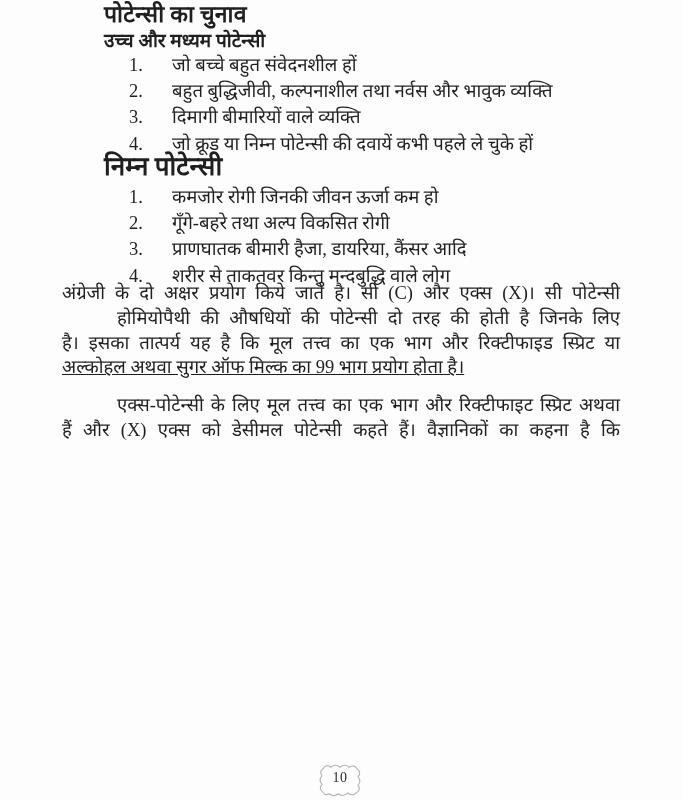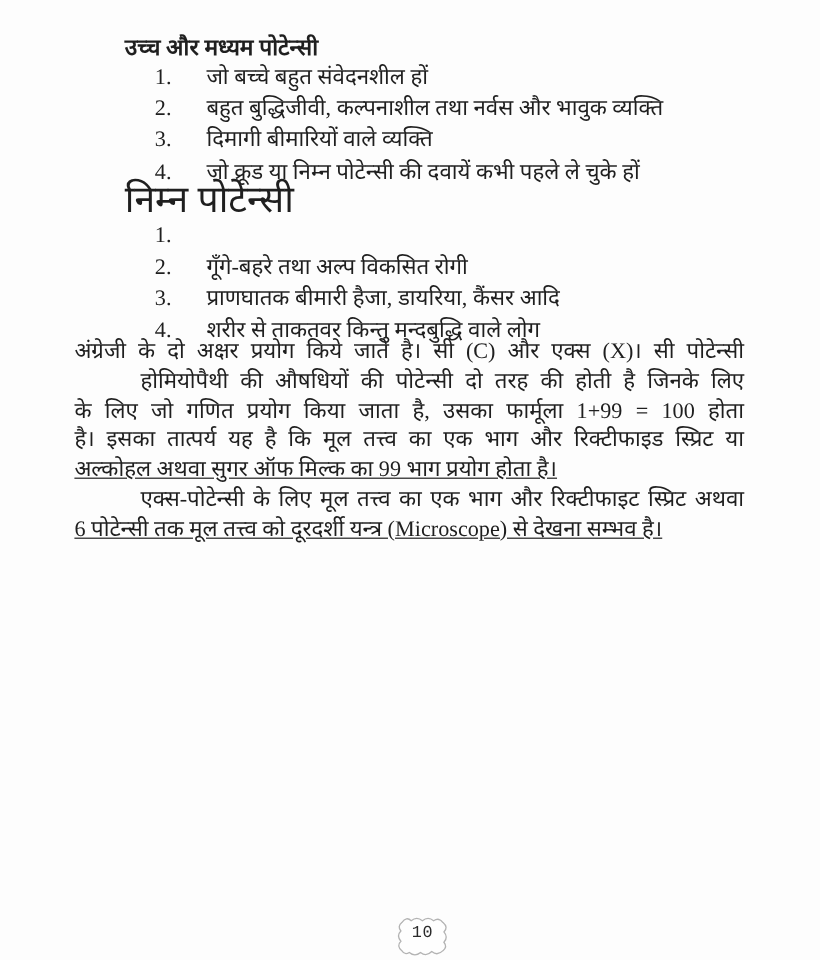--- a/index.html
+++ b/index.html
@@ -19,59 +19,60 @@
     position:absolute;left:104px;top:1px;
     font-size:23px;font-weight:700;line-height:28px;
     letter-spacing:0.2px;
   }
   .subheading{
     position:absolute;left:104px;top:29px;
     font-size:19px;font-weight:700;line-height:24px;
   }
   .heading2{
     position:absolute;left:104px;top:152px;
-    font-size:31px;font-weight:400;line-height:30px;
+    font-size:26px;font-weight:700;line-height:30px;
   }
   .list{
     position:absolute;left:129px;
     font-size:18.5px;line-height:26.2px;
   }
   .list1{top:52px;}
   .list2{top:184px;}
   .list-row{display:flex;}
   .list-num{width:22px;flex:0 0 22px;}
   .list-txt{margin-left:21px;white-space:nowrap;}
   .para{
     position:absolute;left:62px;width:558px;
     font-size:18.5px;line-height:24.8px;
   }
   .para1{top:281px;}
-  .para2{top:405px;}
+  .para2{top:393px;}
   .pline{
     text-align:justify;
     text-align-last:justify;
   }
   .pline.first{padding-left:55px;}
   .pline.last{text-align-last:left;text-decoration:underline;}
   .stamp{
-    position:absolute;left:328px;top:761px;
-    width:48px;height:39px;font-family:Liberation Mono, monospace;
+    position:absolute;left:316px;top:761px;
+    width:48px;height:39px;
   }
   .stamp svg{position:absolute;left:0;top:0;width:48px;height:39px;}
   .stamp-num{
     position:absolute;left:0;top:9px;width:48px;
     text-align:center;
     font-size:14px;color:#2a2a2a;letter-spacing:0.5px;
   }
 </style>
 </head>
 <body>
 
 <div class="page">
 
+  <div class="title">पोटेन्सी का चुनाव</div>
 
   <div class="subheading">उच्च और मध्यम पोटेन्सी</div>
 
   <div class="list list1">
     <div class="list-row">
       <span class="list-num">1.</span>
       <span class="list-txt">जो बच्चे बहुत संवेदनशील हों</span>
     </div>
     <div class="list-row">
       <span class="list-num">2.</span>
@@ -85,46 +86,46 @@
       <span class="list-num">4.</span>
       <span class="list-txt">जो क्रूड या निम्न पोटेन्सी की दवायें कभी पहले ले चुके हों</span>
     </div>
   </div>
 
   <div class="heading2">निम्न पोटेन्सी</div>
 
   <div class="list list2">
     <div class="list-row">
       <span class="list-num">1.</span>
+      <span class="list-txt">कमजोर रोगी जिनकी जीवन ऊर्जा कम हो</span>
     </div>
     <div class="list-row">
       <span class="list-num">2.</span>
       <span class="list-txt">गूँगे-बहरे तथा अल्प विकसित रोगी</span>
     </div>
     <div class="list-row">
       <span class="list-num">3.</span>
       <span class="list-txt">प्राणघातक बीमारी हैजा, डायरिया, कैंसर आदि</span>
     </div>
     <div class="list-row">
       <span class="list-num">4.</span>
       <span class="list-txt">शरीर से ताकतवर किन्तु मन्दबुद्धि वाले लोग</span>
     </div>
   </div>
 
   <div class="para para1">
     <div class="pline">अंग्रेजी के दो अक्षर प्रयोग किये जाते है। सी (C) और एक्स (X)। सी पोटेन्सी</div>
     <div class="pline first">होमियोपैथी की औषधियों की पोटेन्सी दो तरह की होती है जिनके लिए</div>
-    <div class="pline">के लिए जो गणित प्रयोग किया जाता है, उसका फार्मूला 1+99 = 100 होता</div>
     <div class="pline">है। इसका तात्पर्य यह है कि मूल तत्त्व का एक भाग और रिक्टीफाइड स्प्रिट या</div>
     <div class="pline last">अल्कोहल अथवा सुगर ऑफ मिल्क का 99 भाग प्रयोग होता है।</div>
   </div>
 
   <div class="para para2">
     <div class="pline first">एक्स-पोटेन्सी के लिए मूल तत्त्व का एक भाग और रिक्टीफाइट स्प्रिट अथवा</div>
-    <div class="pline last">6 पोटेन्सी तक मूल तत्त्व को दूरदर्शी यन्त्र (Microscope) से देखना सम्भव है।</div>
+    <div class="pline">हैं और (X) एक्स को डेसीमल पोटेन्सी कहते हैं। वैज्ञानिकों का कहना है कि</div>
   </div>
 
   <div class="stamp">
     <svg viewBox="0 0 60 50" aria-hidden="true">
       <path d="M8,10 Q13,3 18,8 Q24,3 30,8 Q36,3 42,8 Q48,4 52,10
                Q58,15 53,20 Q58,26 53,31 Q57,36 52,40
                Q46,46 40,41 Q34,47 28,42 Q22,47 16,42 Q11,45 8,40
                Q2,35 7,30 Q2,24 7,19 Q3,14 8,10 Z" fill="#fefefe" stroke="#b3b3b3" stroke-width="1.4"></path>
     </svg>
     <span class="stamp-num">10</span>

